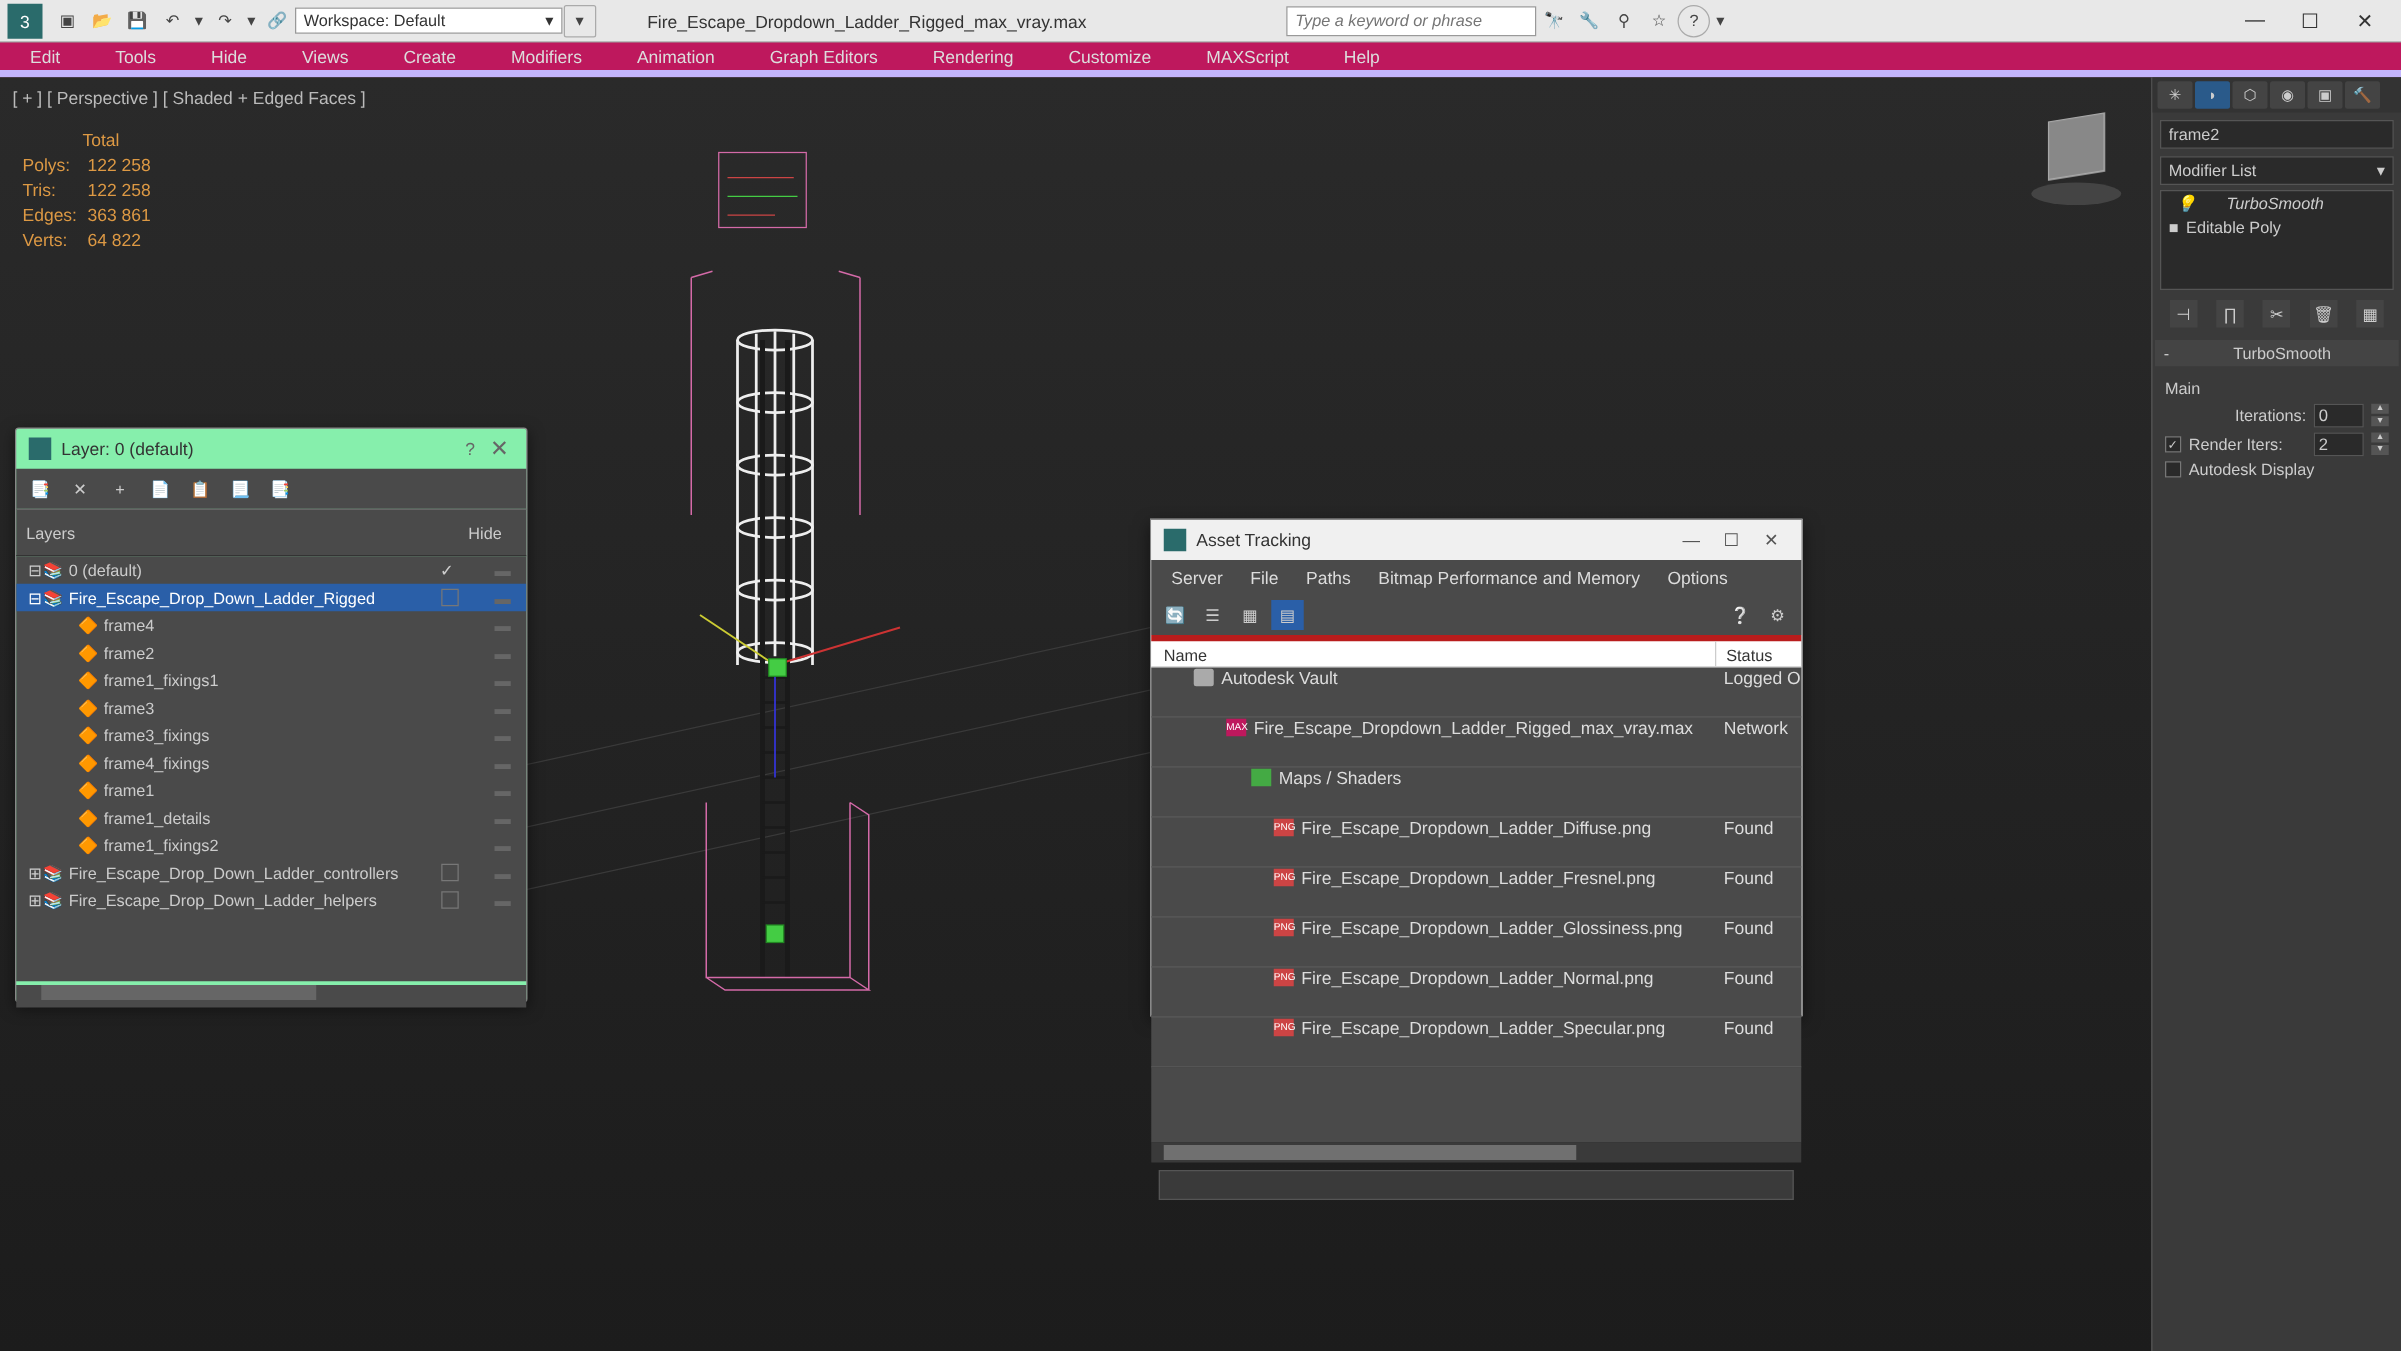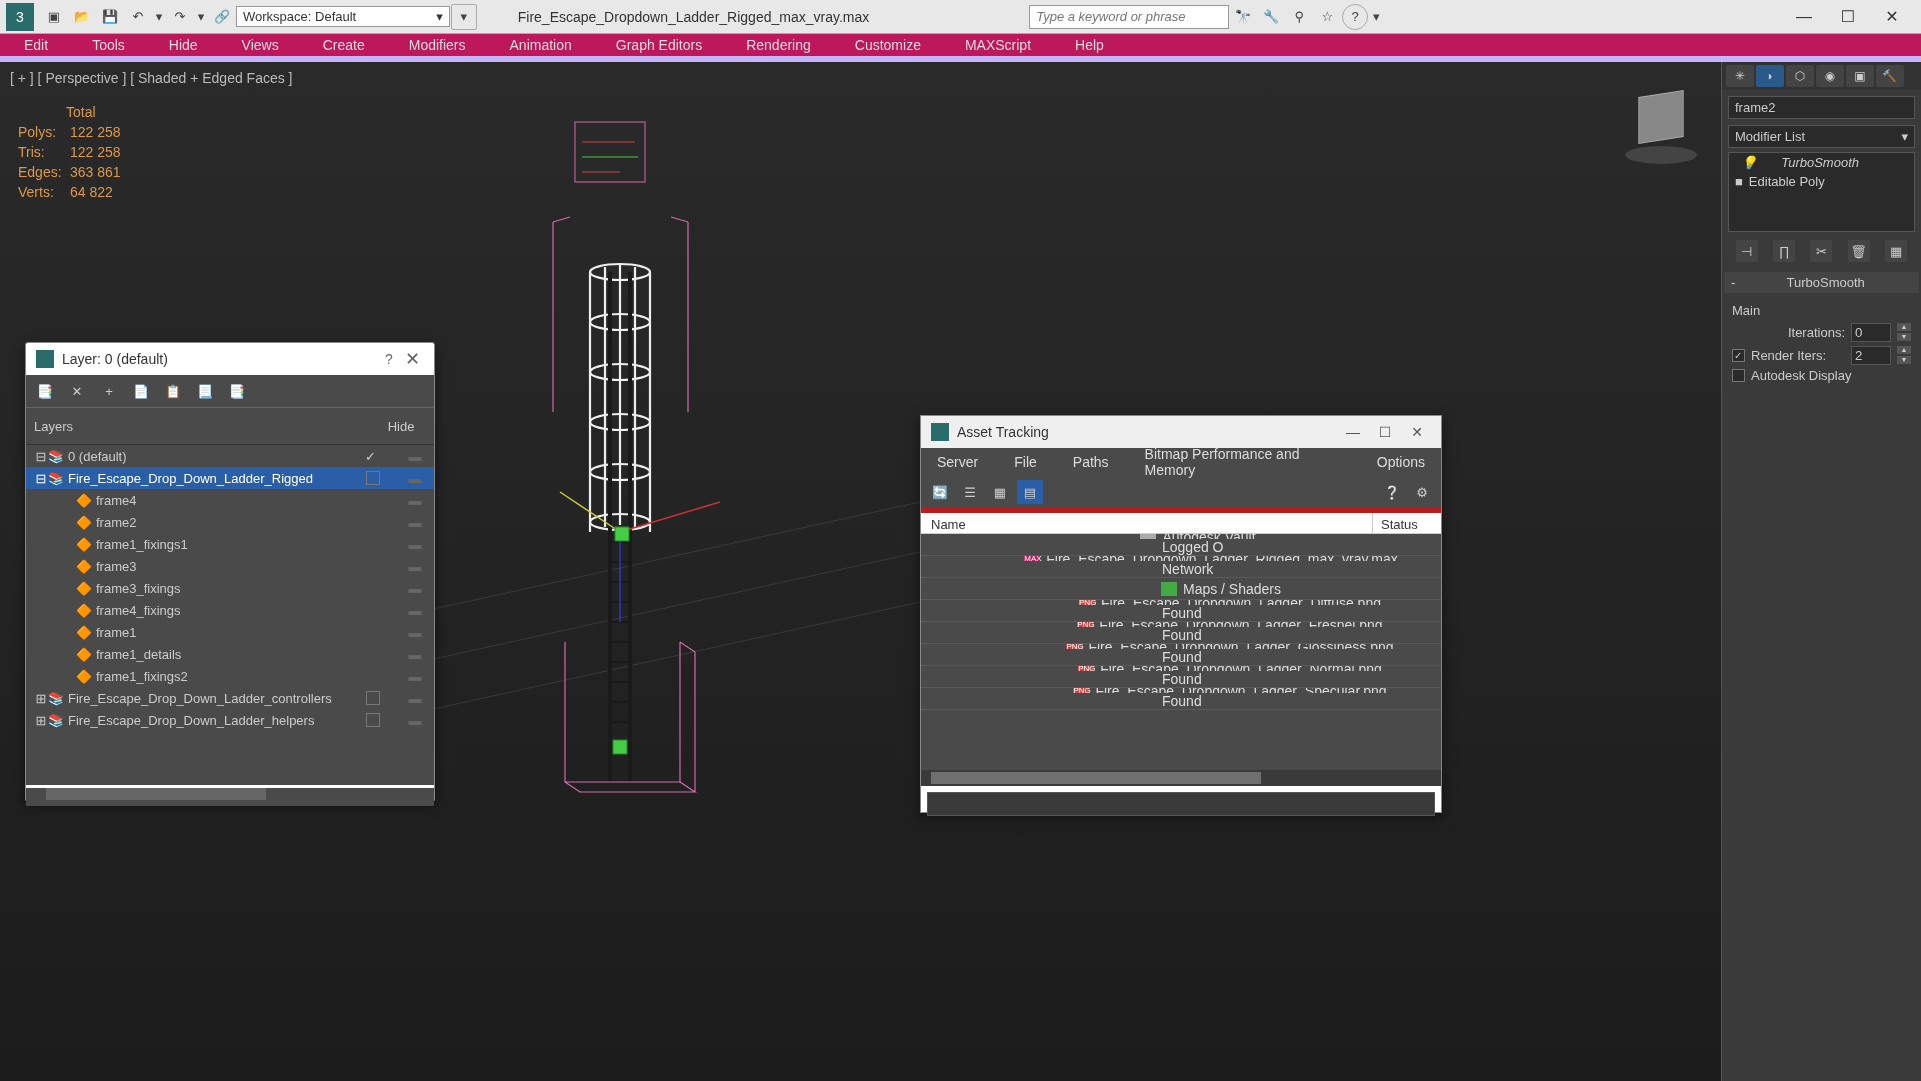--- a/index.html
+++ b/index.html
@@ -54,21 +54,21 @@
 .rollout-body .sect { color:#ccc; margin:4px 0; }
 .rollout-body .param-row { display:flex; align-items:center; gap:6px; margin:3px 0; }
 .rollout-body .param-row label { flex:1; text-align:right; }
 .spinner { width:40px; background:#2a2a2a; border:1px solid #555; padding:1px 3px; color:#ccc; }
 .spin-btns { width:14px; display:flex; flex-direction:column; }
 .spin-btns div { height:8px; background:#555; margin:1px 0; font-size:7px; text-align:center; line-height:7px; }
 .chk { width:13px; height:13px; border:1px solid #777; background:#2a2a2a; display:inline-block; }
 .chk.checked::after { content:"✓"; color:#ccc; font-size:10px; position:relative; top:-3px; left:1px; }
 
 
-.layer-dialog { position:absolute; left:25px; top:342px; width:410px; height:460px; background:#ffffff; border:1px solid #888; box-shadow:0 4px 12px rgba(0,0,0,0.5); border-radius:3px; }
+.layer-dialog { position:absolute; left:12px; top:342px; width:410px; height:460px; background:#86efac; border:1px solid #888; box-shadow:0 4px 12px rgba(0,0,0,0.5); border-radius:3px; }
 .dlg-title { height:32px; display:flex; align-items:center; padding:0 10px; color:#333; font-size:14px; }
 .dlg-title .icon { width:18px; height:18px; background:#2a6b6b; margin-right:8px; }
 .dlg-title .q { margin-left:auto; color:#666; cursor:pointer; padding:0 8px; }
 .dlg-title .close { color:#666; cursor:pointer; font-size:18px; padding:0 4px; }
 .layer-toolbar { height:32px; background:#4a4a4a; display:flex; align-items:center; padding:0 8px; gap:10px; }
 .layer-toolbar .lt-btn { width:22px; height:22px; display:flex; align-items:center; justify-content:center; color:#ccc; cursor:pointer; }
 .layer-header { height:38px; background:#4a4a4a; display:flex; align-items:center; padding:0 8px; color:#ccc; border-top:1px solid #666; border-bottom:1px solid #333; }
 .layer-header .col-layers { flex:1; }
 .layer-header .col-hide { width:50px; text-align:center; }
 .layer-tree { background:#4a4a4a; height:340px; overflow:auto; }
@@ -82,30 +82,30 @@
 .layer-row .freeze { width:30px; color:#666; text-align:center; }
 .layer-footer { height:18px; background:#4a4a4a; }
 .layer-footer .hscroll { height:12px; background:#666; margin:3px 20px 3px 20px; width:220px; }
 
 
 .asset-dialog { position:absolute; left:920px; top:415px; width:522px; height:398px; background:#fff; border:1px solid #888; box-shadow:0 4px 12px rgba(0,0,0,0.5); }
 .asset-title { height:32px; display:flex; align-items:center; padding:0 10px; color:#333; font-size:14px; background:#f0f0f0; }
 .asset-title .icon { width:18px; height:18px; background:#2a6b6b; margin-right:8px; }
 .asset-title .wc { margin-left:auto; display:flex; gap:4px; }
 .asset-title .wc div { width:28px; text-align:center; color:#555; cursor:pointer; font-size:14px; }
-.asset-menu { height:28px; background:#4a4a4a; display:flex; align-items:center; padding:4px 6px; gap:16px; }
+.asset-menu { height:28px; background:#4a4a4a; display:flex; align-items:center; padding:4px 6px; gap:2px; }
 .asset-menu .am { padding:3px 10px; color:#ddd; cursor:pointer; font-size:14px; }
 .asset-toolbar { height:32px; background:#4a4a4a; display:flex; align-items:center; padding:0 6px; gap:4px; }
 .asset-toolbar .at-btn { width:26px; height:24px; display:flex; align-items:center; justify-content:center; cursor:pointer; }
 .asset-toolbar .at-btn.active { background:#2a5fa8; }
 .asset-header { height:26px; background:#fff; display:flex; border-bottom:1px solid #ccc; border-top:5px solid #b91c1c; }
 .asset-header .col-name { flex:1; padding:4px 10px; color:#333; border-right:1px solid #ccc; }
 .asset-header .col-status { width:68px; padding:4px 8px; color:#333; }
 .asset-tree { background:#4a4a4a; color:#ddd; font-size:14px; }
-.asset-row { height:22px; display:flex; align-items:center; border-bottom:1px solid #5a5a5a;flex-direction:column; }
+.asset-row { height:40px; display:flex; align-items:flex-start; border-bottom:1px solid #5a5a5a; }
 .asset-row .aname { flex:1; padding-left:8px; display:flex; align-items:center; gap:6px; overflow:hidden; white-space:nowrap; }
 .asset-row .astatus { width:68px; padding-left:6px; overflow:hidden; white-space:nowrap;margin-left:18px; }
 .asset-row .aind { display:inline-block; }
 .asset-row .aicon { width:16px; height:14px; background:#888; display:inline-block; }
 .asset-row .aicon.png { background:#cc4444; font-size:8px; color:#fff; text-align:center; line-height:14px; }
 .asset-row .aicon.max { background:#be185d; font-size:8px; color:#fff; text-align:center; line-height:14px; }
 .asset-row .aicon.vault { background:#aaa; border-radius:2px; }
 .asset-row .aicon.map { background:#44aa44; }
 .asset-empty { height:60px; background:#4a4a4a; }
 .asset-scroll { height:16px; background:#3a3a3a; padding:2px 10px; }

